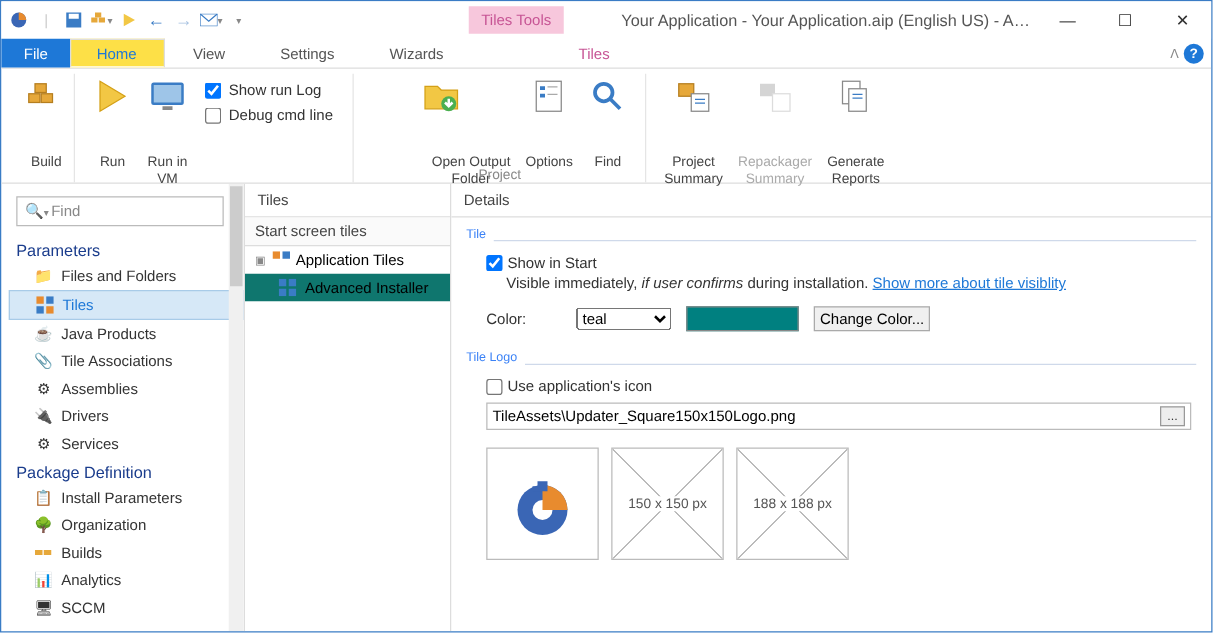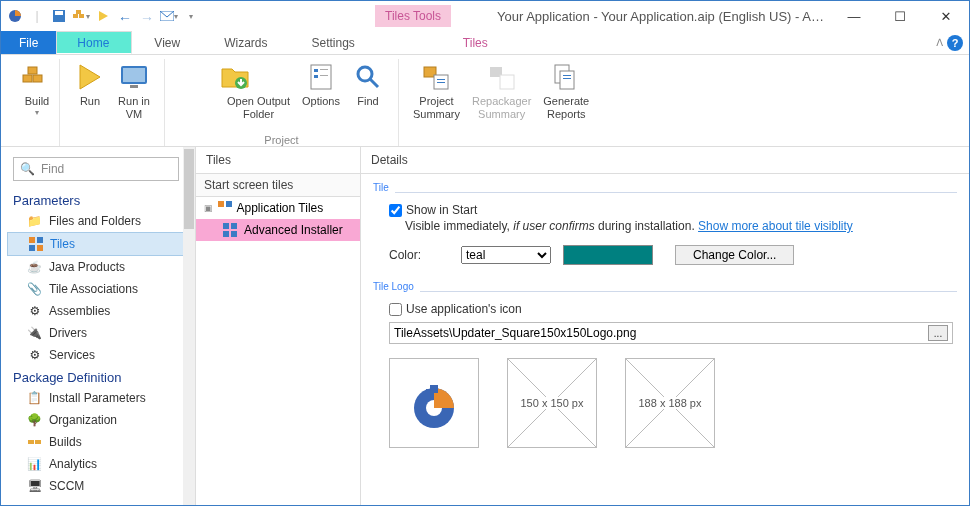--- a/index.html
+++ b/index.html
@@ -11,32 +11,32 @@
 .titlebar .qat .qitem { width: 20px; height: 20px; display: flex; align-items: center; justify-content: center; }
 .titlebar .context-tab { margin-left: 170px; background: #f7c7dc; color: #c75595; padding: 4px 10px; font-size: 12px; }
 .titlebar .title { flex: 1; text-align: left; padding-left: 46px; color: #555; font-size: 13px; white-space: nowrap; overflow: hidden; text-overflow: ellipsis; }
 .titlebar .winbtns { display: flex; }
 .titlebar .winbtns .wbtn { width: 46px; height: 30px; display: flex; align-items: center; justify-content: center; font-size: 13px; color: #333; }
 
 
 .menutabs { height: 24px; display: flex; align-items: stretch; border-bottom: 1px solid #ddd; }
 .menutabs .tab { padding: 4px 22px; font-size: 12px; color: #555; display: flex; align-items: center; }
 .menutabs .tab.file { background: #1e78d7; color: #fff; padding: 4px 18px; }
-.menutabs .tab.active { border: 1px solid #ddd; border-bottom-color: #fff; background: #5eead4; color: #1e78d7; padding-left: 20px; }
+.menutabs .tab.active { border: 1px solid #ddd; border-bottom-color: #fff; background: #fde047; color: #1e78d7; padding-left: 20px; }
 .menutabs .tab.context { margin-left: 64px; color: #c75595; }
 .menutabs .helpgroup { margin-left: auto; display: flex; align-items: center; padding-right: 6px; gap: 4px; }
 .helpgroup .chev { color: #888; font-size: 10px; }
 .helpgroup .help { width: 16px; height: 16px; border-radius: 50%; background: #1e78d7; color: #fff; display: flex; align-items: center; justify-content: center; font-size: 11px; font-weight: bold; }
 
 
 .ribbon { height: 92px; border-bottom: 1px solid #ddd; display: flex; padding: 4px 6px 0; }
 .rgroup { display: flex; align-items: flex-start; border-right: 1px solid #e5e5e5; padding: 0 8px; position: relative; }
 .rgroup:last-child { border-right: none; }
 .rgroup .glabel { position: absolute; bottom: 0; left: 0; right: 0; text-align: center; color: #888; font-size: 11px; }
-.rbtn { display: flex; flex-direction: column; align-items: center; justify-content: flex-start; padding: 2px 6px; min-width: 40px; text-align: center; font-size: 11px; color: #444; line-height: 1.2; }
+.rbtn { display: flex; flex-direction: column; align-items: center; justify-content: flex-start; padding: 2px 6px; min-width: 40px; text-align: center; font-size: 11px; color: #444; line-height: 1.2; gap: 29px; }
 .rbtn .icon { width: 32px; height: 32px; margin-bottom: 2px; display: flex; align-items: center; justify-content: center; }
 .rbtn.disabled { color: #aaa; }
 .rchecks { display: flex; flex-direction: column; gap: 6px; padding: 6px 8px 0; font-size: 12px; color: #333; }
 .rchecks label { display: flex; align-items: center; gap: 6px; }
 .rchecks input { width: 13px; height: 13px; }
 
 
 .mainbody { flex: 1; display: flex; overflow: hidden; }
 .leftnav { width: 195px; border-right: 1px solid #ddd; display: flex; flex-direction: column; padding: 6px 0 0 6px; overflow: hidden; position: relative; }
 .scrolltrack { position: absolute; right: 0; top: 0; bottom: 0; width: 12px; background: #f0f0f0; }
@@ -44,42 +44,42 @@
 .searchbox { margin: 4px 16px 8px 6px; border: 1px solid #bbb; padding: 4px 6px; display: flex; align-items: center; gap: 6px; color: #888; }
 .navsection { font-size: 13px; color: #1a3c8c; padding: 4px 6px 2px; font-weight: normal; }
 .navitem { display: flex; align-items: center; gap: 6px; padding: 3px 4px 3px 20px; font-size: 12px; color: #333; }
 .navitem.selected { background: #d6e8f7; color: #1e78d7; border: 1px solid #a8cbe8; }
 .navicon { width: 16px; height: 16px; display: inline-flex; align-items: center; justify-content: center; }
 
 .centerpane { width: 165px; border-right: 1px solid #ddd; display: flex; flex-direction: column; }
 .paneheader { padding: 6px 10px; border-bottom: 1px solid #ddd; font-size: 12px; color: #444; }
 .treehdr { padding: 4px 8px; border-bottom: 1px solid #ddd; font-size: 12px; color: #444; background: #fafafa; }
 .treeitem { padding: 3px 8px; display: flex; align-items: center; gap: 4px; font-size: 12px; }
-.treesub { padding: 3px 8px 3px 26px; display: flex; align-items: center; gap: 6px; font-size: 12px; background: #f9a8d4; }
+.treesub { padding: 3px 8px 3px 26px; display: flex; align-items: center; gap: 6px; font-size: 12px; background: #0f766e; }
 
 .detailspane { flex: 1; display: flex; flex-direction: column; overflow: hidden; }
 .section-title { color: #3b82f6; font-size: 10px; padding: 8px 12px 2px; display: flex; align-items: flex-end; gap: 6px; }
 .section-title .line { flex: 1; height: 1px; background: #cfd9ea; }
 .detailsbody { padding: 4px 16px 8px 28px; font-size: 12px; color: #333; }
 .checkline { display: flex; align-items: center; gap: 4px; padding-top: 4px; }
 .visline { padding: 2px 0 8px 16px; color: #333; }
 .visline .ital { font-style: italic; }
 .visline a { color: #1e78d7; text-decoration: underline; }
 .colorrow { display: flex; align-items: center; gap: 12px; padding-top: 4px; }
 .colorrow .lbl { width: 60px; }
-.colorrow select { width: 90px; font-size: 12px; }
+.colorrow select { width: 76px; font-size: 12px; }
 .colorswatch { width: 90px; height: 20px; background: #008080; border: 1px solid #888; }
-.colorbtn { padding: 2px 17px; border: 1px solid #aaa; background: #f0f0f0; font-size: 12px; margin-left: 10px; }
+.colorbtn { padding: 2px 4px; border: 1px solid #aaa; background: #f0f0f0; font-size: 12px; }
 .smalllogobox { display: flex; gap: 8px; align-items: flex-start; padding-top: 6px; }
 .logolist { border: 1px solid #bbb; padding: 2px 6px; font-size: 12px; min-width: 84px; }
 .logolist .sel { background: #d6e8f7; }
 .pathinput { border: 1px solid #bbb; padding: 2px 4px; font-size: 12px; flex: 1; display: flex; align-items: center; }
 .pathinput input { border: none; flex: 1; font-size: 12px; outline: none; }
 .pathinput .browse { border: 1px solid #999; background: #eee; width: 20px; height: 16px; font-size: 10px; display: flex; align-items: center; justify-content: center; }
-.tilesrow { display: flex; gap: 28px; padding-top: 8px; }
+.tilesrow { display: flex; gap: 10px; padding-top: 8px; }
 .tilecell { width: 90px; height: 90px; border: 1px solid #bbb; display: flex; align-items: center; justify-content: center; font-size: 11px; color: #555; position: relative; }
 .tilecell.placeholder::before, .tilecell.placeholder::after { content: ""; position: absolute; left: 0; right: 0; top: 0; bottom: 0; }
 .tilecell.placeholder::before { background: linear-gradient(to top right, transparent 49.5%, #bbb 49.5%, #bbb 50.5%, transparent 50.5%); }
 .tilecell.placeholder::after { background: linear-gradient(to top left, transparent 49.5%, #bbb 49.5%, #bbb 50.5%, transparent 50.5%); }
 .tilecell .telabel { position: relative; z-index: 2; background: #fff; padding: 0 2px; }
 </style>
 </head>
 <body>
 
 <div class="titlebar">
@@ -127,22 +127,22 @@
     <div class="wbtn">—</div>
     <div class="wbtn">☐</div>
     <div class="wbtn">✕</div>
   </div>
 </div>
 
 <div class="menutabs">
   <div class="tab file">File</div>
   <div class="tab active">Home</div>
   <div class="tab">View</div>
+  <div class="tab">Settings</div>
   <div class="tab">Wizards</div>
-  <div class="tab">Settings</div>
   <div class="tab context">Tiles</div>
   <div class="helpgroup">
     <span class="chev">ᐱ</span>
     <span class="help">?</span>
   </div>
 </div>
 
 <div class="ribbon">
   <div class="rgroup" style="border-right:none;padding-right:0">
     <div class="rbtn">
@@ -169,20 +169,30 @@
     <div class="rbtn">
       <span class="icon">
           <svg width="32" height="32" viewBox="0 0 32 32">
             <rect x="3" y="5" width="26" height="18" rx="2" fill="#3a7cc5"></rect>
             <rect x="5" y="7" width="22" height="14" fill="#9ec5e8"></rect>
             <rect x="12" y="24" width="8" height="3" fill="#888"></rect>
           </svg>
         </span>
       <span style="white-space:pre;">Run in
 VM</span>
+    </div>
+    <div class="rchecks">
+      <label>
+          <input type="checkbox" checked="" style="">
+          <span>Show run Log</span>
+        </label>
+      <label>
+          <input type="checkbox" style="">
+          <span>Debug cmd line</span>
+        </label>
     </div>
   </div>
   <div class="rgroup">
     <div class="rbtn">
       <span class="icon">
           <svg width="32" height="32" viewBox="0 0 32 32">
             <path d="M3 8 h10 l3 3 h13 v15 h-26 z" fill="#f2c744" stroke="#d4a017"></path>
             <circle cx="22" cy="22" r="6" fill="#4caf50"></circle>
             <path d="M22 18 v5 M19 21 l3 3 l3 -3" stroke="#fff" stroke-width="2" fill="none"></path>
           </svg>

